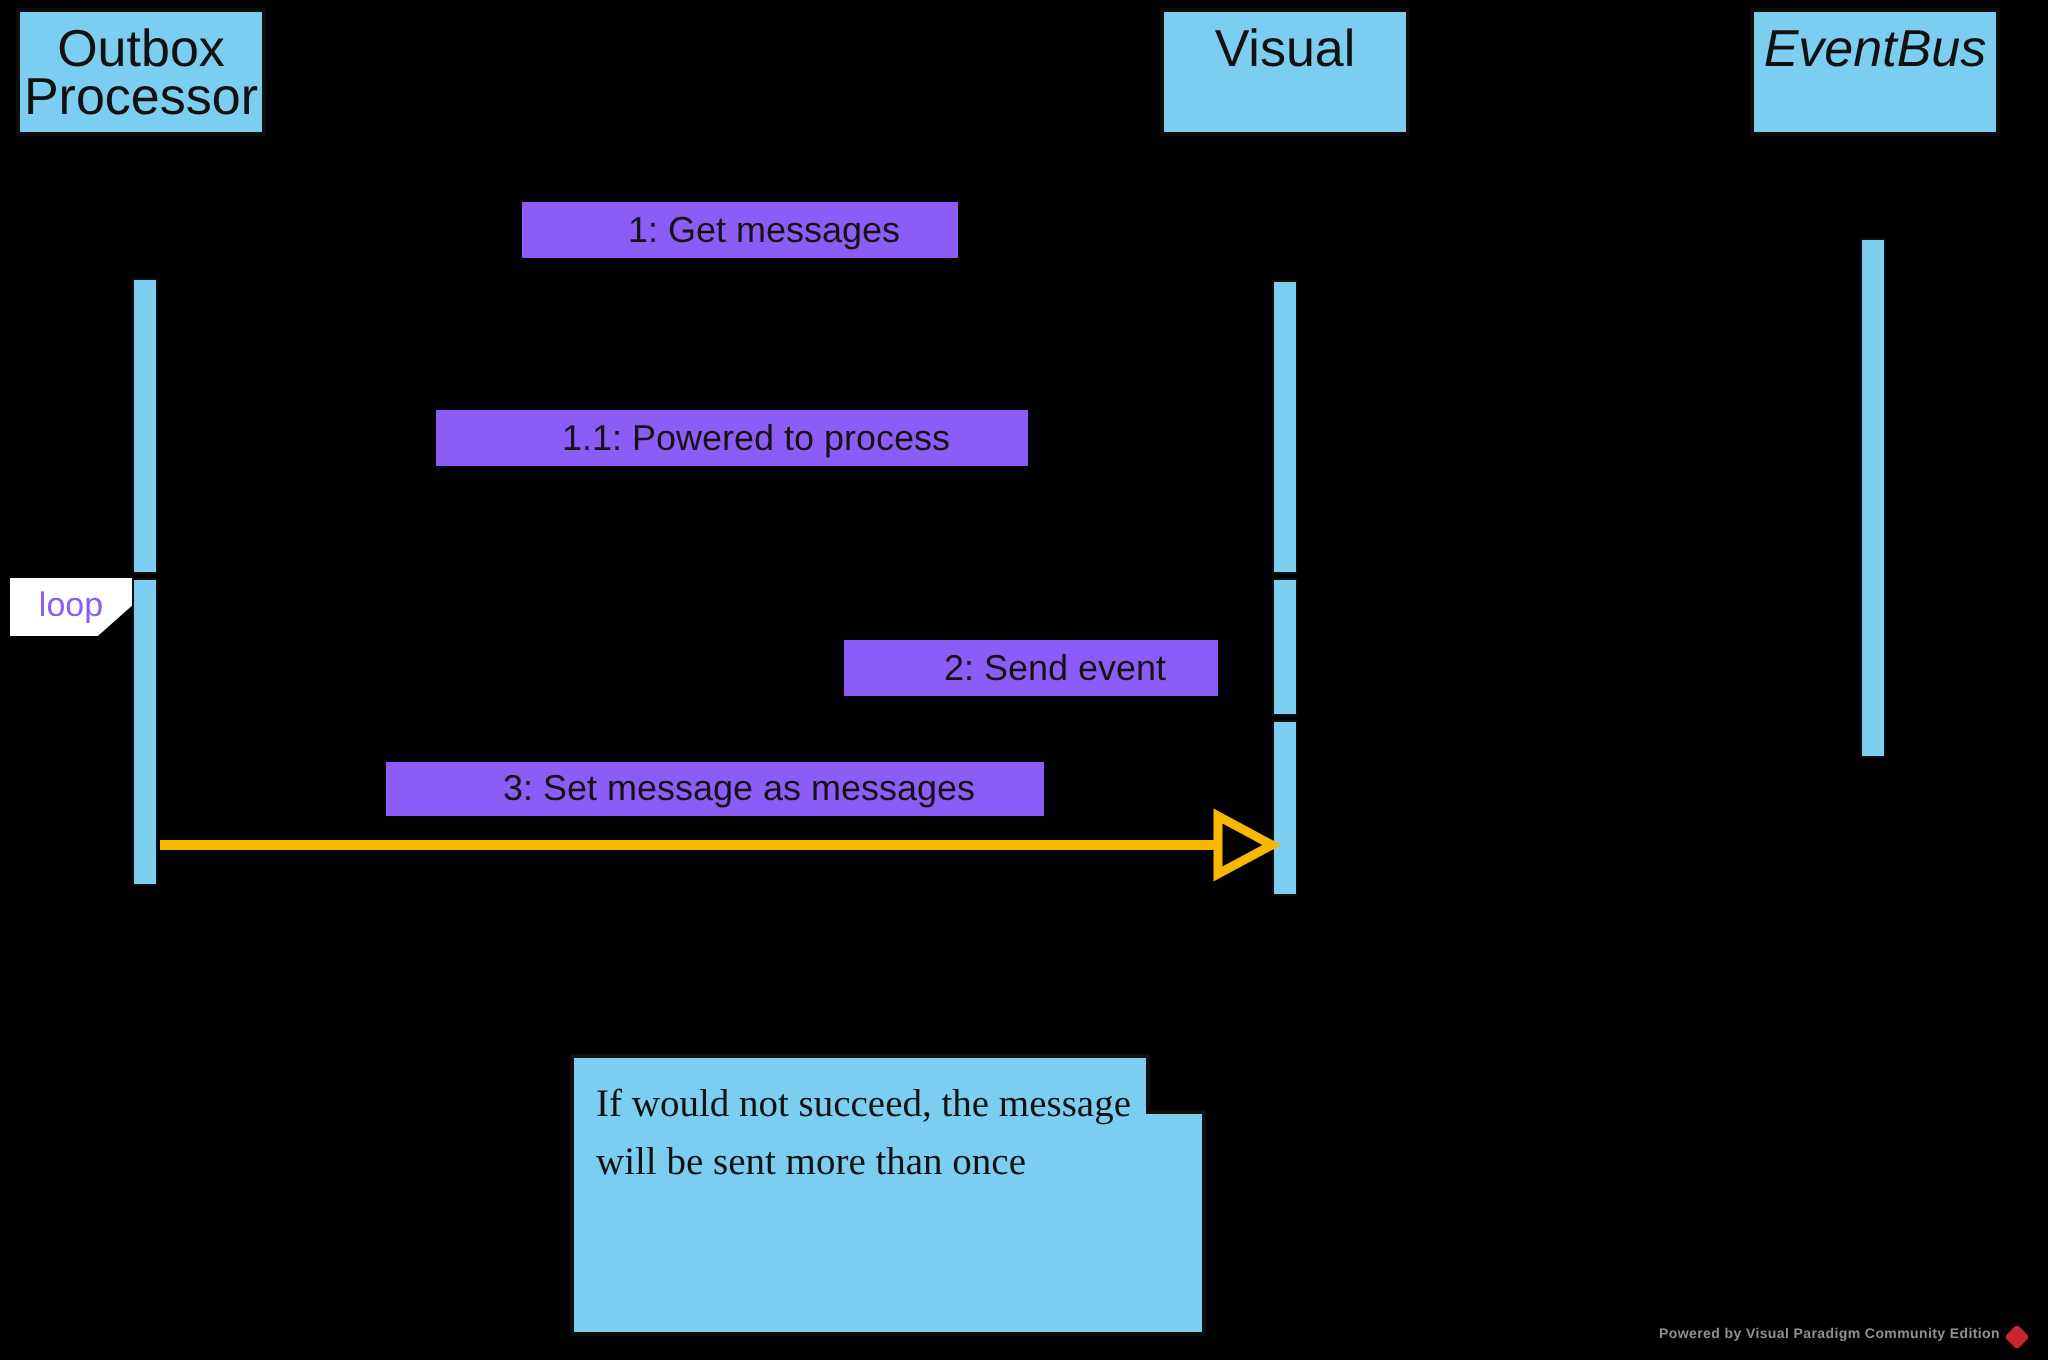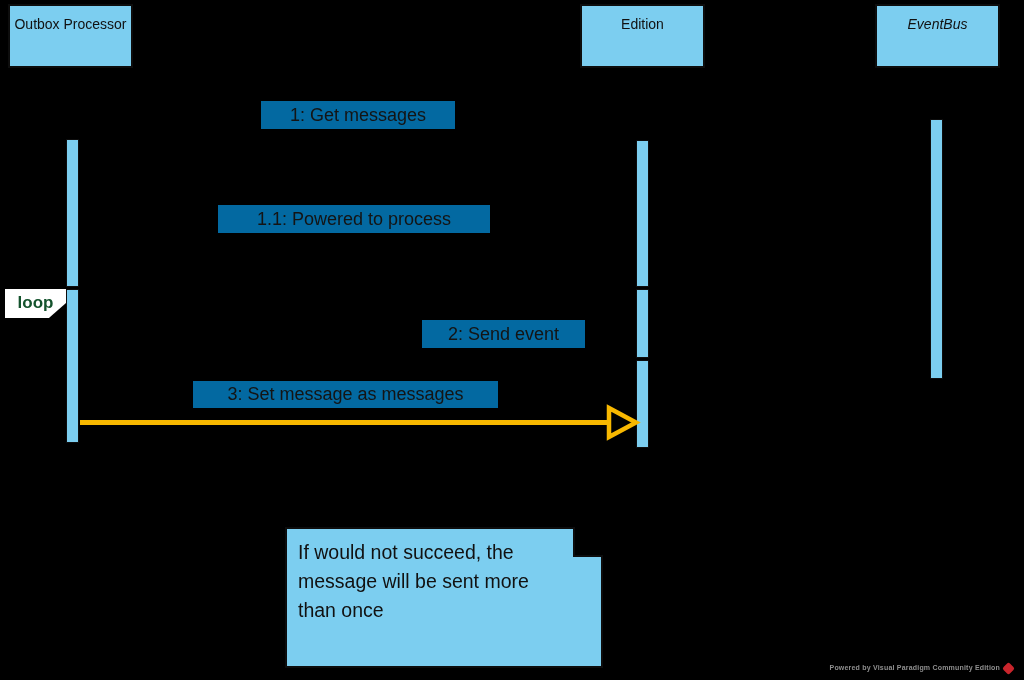--- a/index.html
+++ b/index.html
@@ -4,54 +4,55 @@
 <style>
   html,body{margin:0;padding:0;background:#000;}
   .stage{
     position:relative;width:1024px;height:680px;background:#000;overflow:hidden;
     font-family:"Liberation Sans",sans-serif;
   }
   
   .participant{
     position:absolute;top:4px;width:125px;height:64px;box-sizing:border-box;
     background:#7CCEF0;border:2px solid #0d0d0d;
-    color:#111;font-size:14px;line-height:24px;text-align:center;
+    color:#111;font-size:26px;line-height:24px;text-align:center;
     padding-top:6px;
   }
   
   .lifeline{position:absolute;width:1px;background:#000;top:68px;height:560px;}
   .msg-line{position:absolute;height:1px;background:#000;}
   
   .activation{
     position:absolute;width:13px;box-sizing:border-box;
     background:#7CCEF0;border:1px solid #0d0d0d;
   }
   
   .msg-label{
-    position:absolute;background:#0369a1;color:#141414;
+    position:absolute;background:#8b5cf6;color:#141414;
     font-size:18px;display:flex;align-items:center;justify-content:center;
     white-space:nowrap;
+    padding-left:24px;
   }
   
   .loop-tag{
     position:absolute;left:5px;top:289px;width:61px;height:29px;
-    background:#fff;color:#14532d;font-weight:bold;font-size:17px;
+    background:#fff;color:#8b5cf6;font-weight:normal;font-size:17px;
     display:flex;align-items:center;justify-content:center;
     clip-path:polygon(0 0,100% 0,100% 48%,72% 100%,0 100%);
     padding-bottom:2px;box-sizing:border-box;
   }
   
   .yellow-arrow{position:absolute;left:70px;top:402px;}
   
   .note{position:absolute;left:285px;top:527px;width:318px;height:141px;}
   .note-shape{position:absolute;left:0;top:0;}
   .note-text{
     position:absolute;left:0;top:0;width:318px;box-sizing:border-box;
     padding:11px 32px 10px 13px;color:#111;
-    font-size:19.5px;line-height:29px;
+    font-size:19.5px;line-height:29px;font-family:Liberation Serif, serif;
   }
   
   .watermark{
     position:absolute;right:11px;bottom:7px;
     display:flex;align-items:center;gap:4px;
   }
   .watermark-text{
     color:#8f8f8f;font-size:7px;font-weight:600;letter-spacing:.2px;
     line-height:10px;
   }
@@ -59,21 +60,21 @@
     width:9px;height:9px;background:#C9252C;border-radius:2px;
     transform:rotate(45deg);
   }
 </style>
 </head>
 <body>
 
 <div class="stage">
 
   <div class="participant" style="left:8px;">Outbox Processor</div>
-  <div class="participant" style="left:580px;">Edition</div>
+  <div class="participant" style="left:580px;">Visual</div>
   <div class="participant" style="left:875px;font-style:italic;">EventBus</div>
 
   <div class="lifeline" style="left:72px;"></div>
   <div class="lifeline" style="left:642px;"></div>
   <div class="lifeline" style="left:936px;"></div>
 
   <div class="msg-line" style="left:79px;top:128px;width:557px;"></div>
   <div class="msg-line" style="left:79px;top:233px;width:557px;"></div>
   <div class="msg-line" style="left:649px;top:347px;width:281px;"></div>
 

